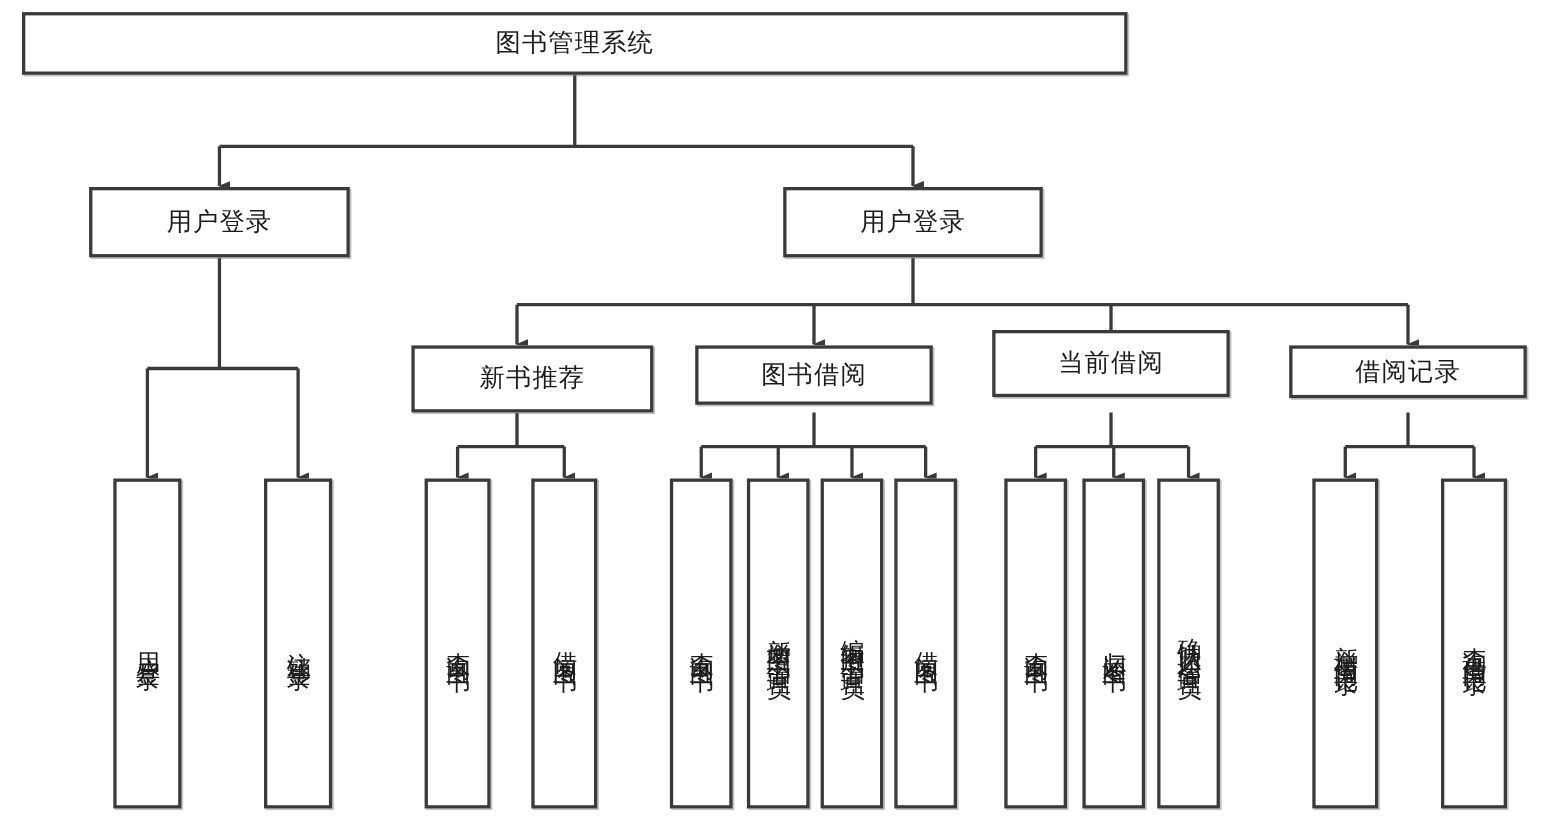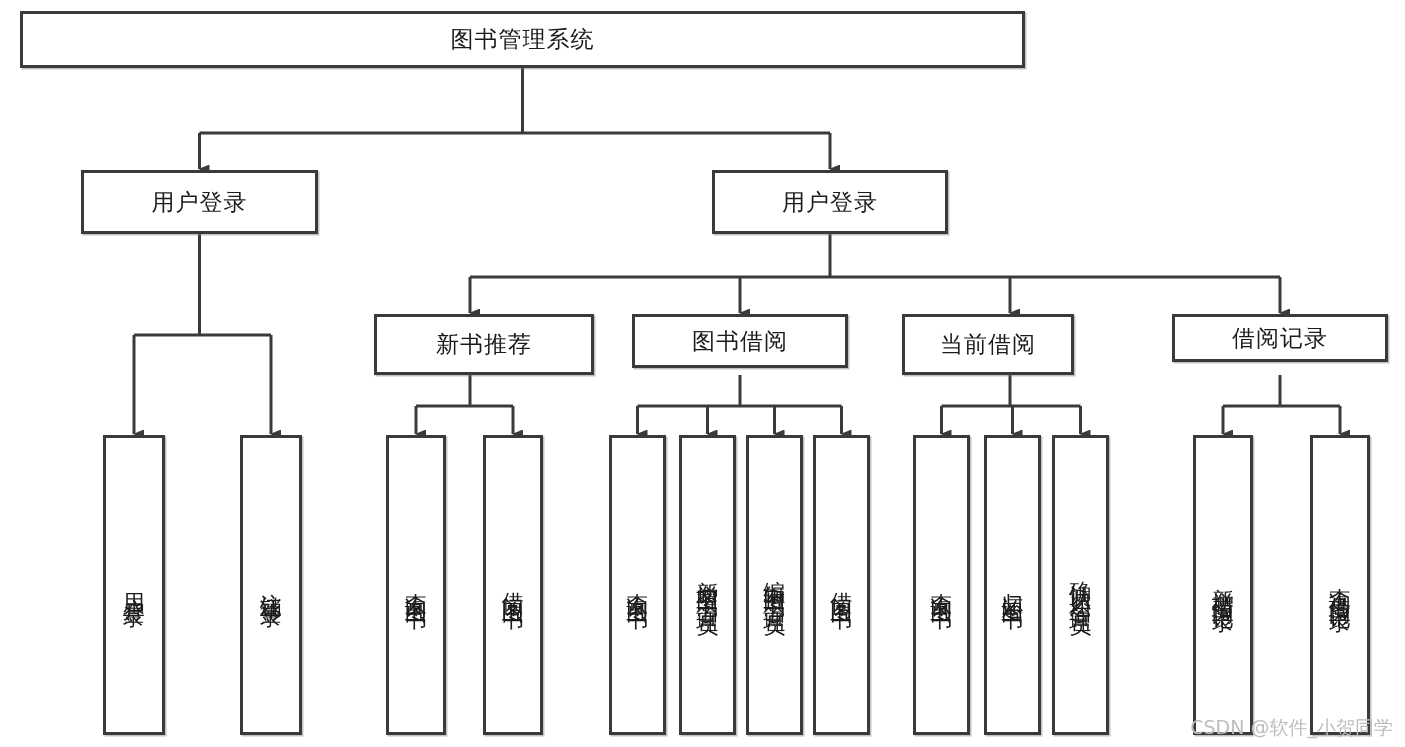--- a/index.html
+++ b/index.html
@@ -120,21 +120,21 @@
       </div>
       <div class="node-box" style="left: 712px; top: 170px; width: 236px; height: 64px;">
         <span class="node-label">用户登录</span>
       </div>
       <div class="node-box" style="left: 374px; top: 314px; width: 220px; height: 61px;">
         <span class="node-label">新书推荐</span>
       </div>
       <div class="node-box" style="left: 632px; top: 314px; width: 216px; height: 54px;">
         <span class="node-label">图书借阅</span>
       </div>
-      <div class="node-box" style="left: 902px; top: 314px; width: 172px; height: 61px;">
+      <div class="node-box" style="left: 902px; top: 300px; width: 216px; height: 61px;">
         <span class="node-label">当前借阅</span>
       </div>
       <div class="node-box" style="left: 1172px; top: 314px; width: 216px; height: 48px;">
         <span class="node-label">借阅记录</span>
       </div>
       <div class="node-box vertical" style="left: 103px; top: 435px; width: 62px; height: 300px;">
         <span class="node-label">用户登录</span>
       </div>
       <div class="node-box vertical" style="left: 240px; top: 435px; width: 62px; height: 300px;">
         <span class="node-label">注销登录</span>
@@ -166,14 +166,13 @@
       <div class="node-box vertical" style="left: 1052px; top: 435px; width: 57px; height: 300px;">
         <span class="node-label">确认归还（管理员）</span>
       </div>
       <div class="node-box vertical" style="left: 1193px; top: 435px; width: 60px; height: 300px;">
         <span class="node-label">新增借阅记录</span>
       </div>
       <div class="node-box vertical" style="left: 1310px; top: 435px; width: 60px; height: 300px;">
         <span class="node-label">查询借阅记录</span>
       </div>
     </div>
-  <div class="watermark">CSDN @软件_小贺同学</div>
 </div>
 
 </body></html>

